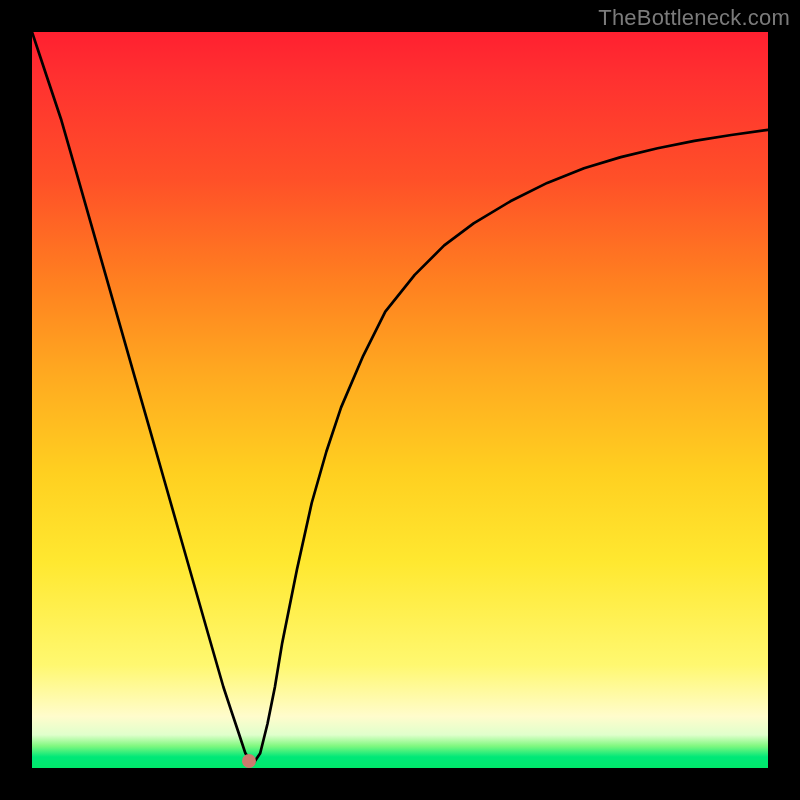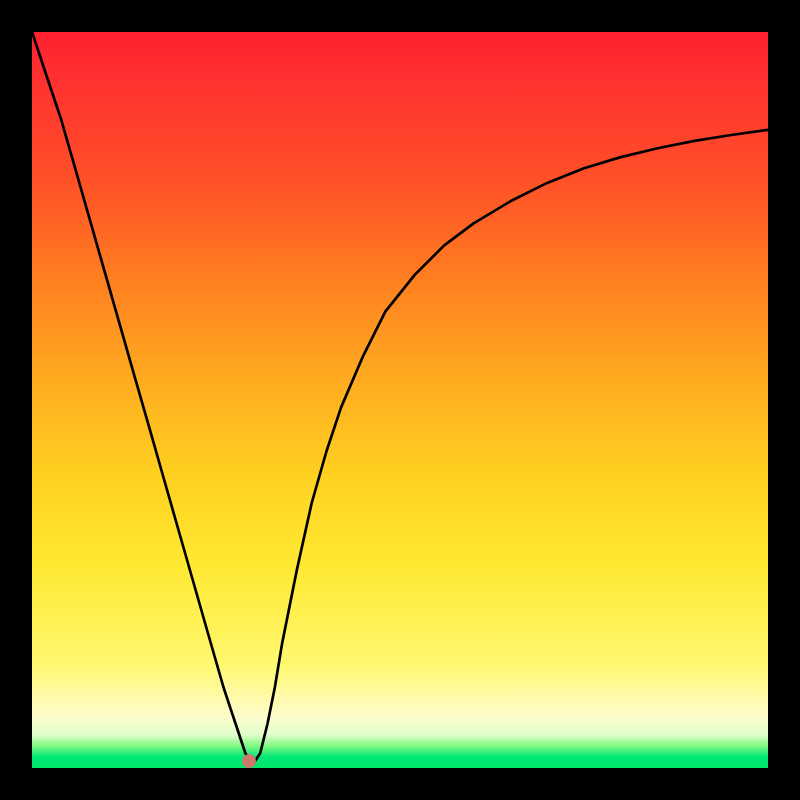--- a/index.html
+++ b/index.html
@@ -61,19 +61,20 @@
     color: #7b7b7b;
     font-size: 22px;
     letter-spacing: 0.2px;
     font-weight: 500;
   }
 </style>
 </head>
 <body>
 
 <div class="frame">
+  <div class="attribution">TheBottleneck.com</div>
   <div class="plot">
     <svg class="curve" viewBox="0 0 736 736" preserveAspectRatio="none">
       <path id="curve-path" d="M0.0 0.0 L14.7 44.2 L29.4 88.3 L44.2 139.8 L58.9 191.4 L73.6 242.9 L88.3 294.4 L103.0 345.9 L117.8 397.4 L132.5 449.0 L147.2 500.5 L161.9 552.0 L176.6 603.5 L191.4 655.0 L198.7 677.1 L206.1 699.2 L213.4 721.3 L220.8 732.3 L228.2 721.3 L235.5 691.8 L242.9 655.0 L250.2 610.9 L265.0 537.3 L279.7 471.0 L294.4 419.5 L309.1 375.4 L331.2 323.8 L353.3 279.7 L382.7 242.9 L412.2 213.4 L441.6 191.4 L478.4 169.3 L515.2 150.9 L552.0 136.2 L588.8 125.1 L625.6 116.3 L662.4 108.9 L699.2 103.0 L736.0 97.9" fill="none" stroke="#000" stroke-width="2.7" stroke-linejoin="round" stroke-linecap="round"></path>
     </svg>
     <div class="dot" id="min-dot" style="left: 29.5%; top: 99%; background: rgb(204, 122, 110);"></div>
   </div>
 </div>
 
 </body></html>

